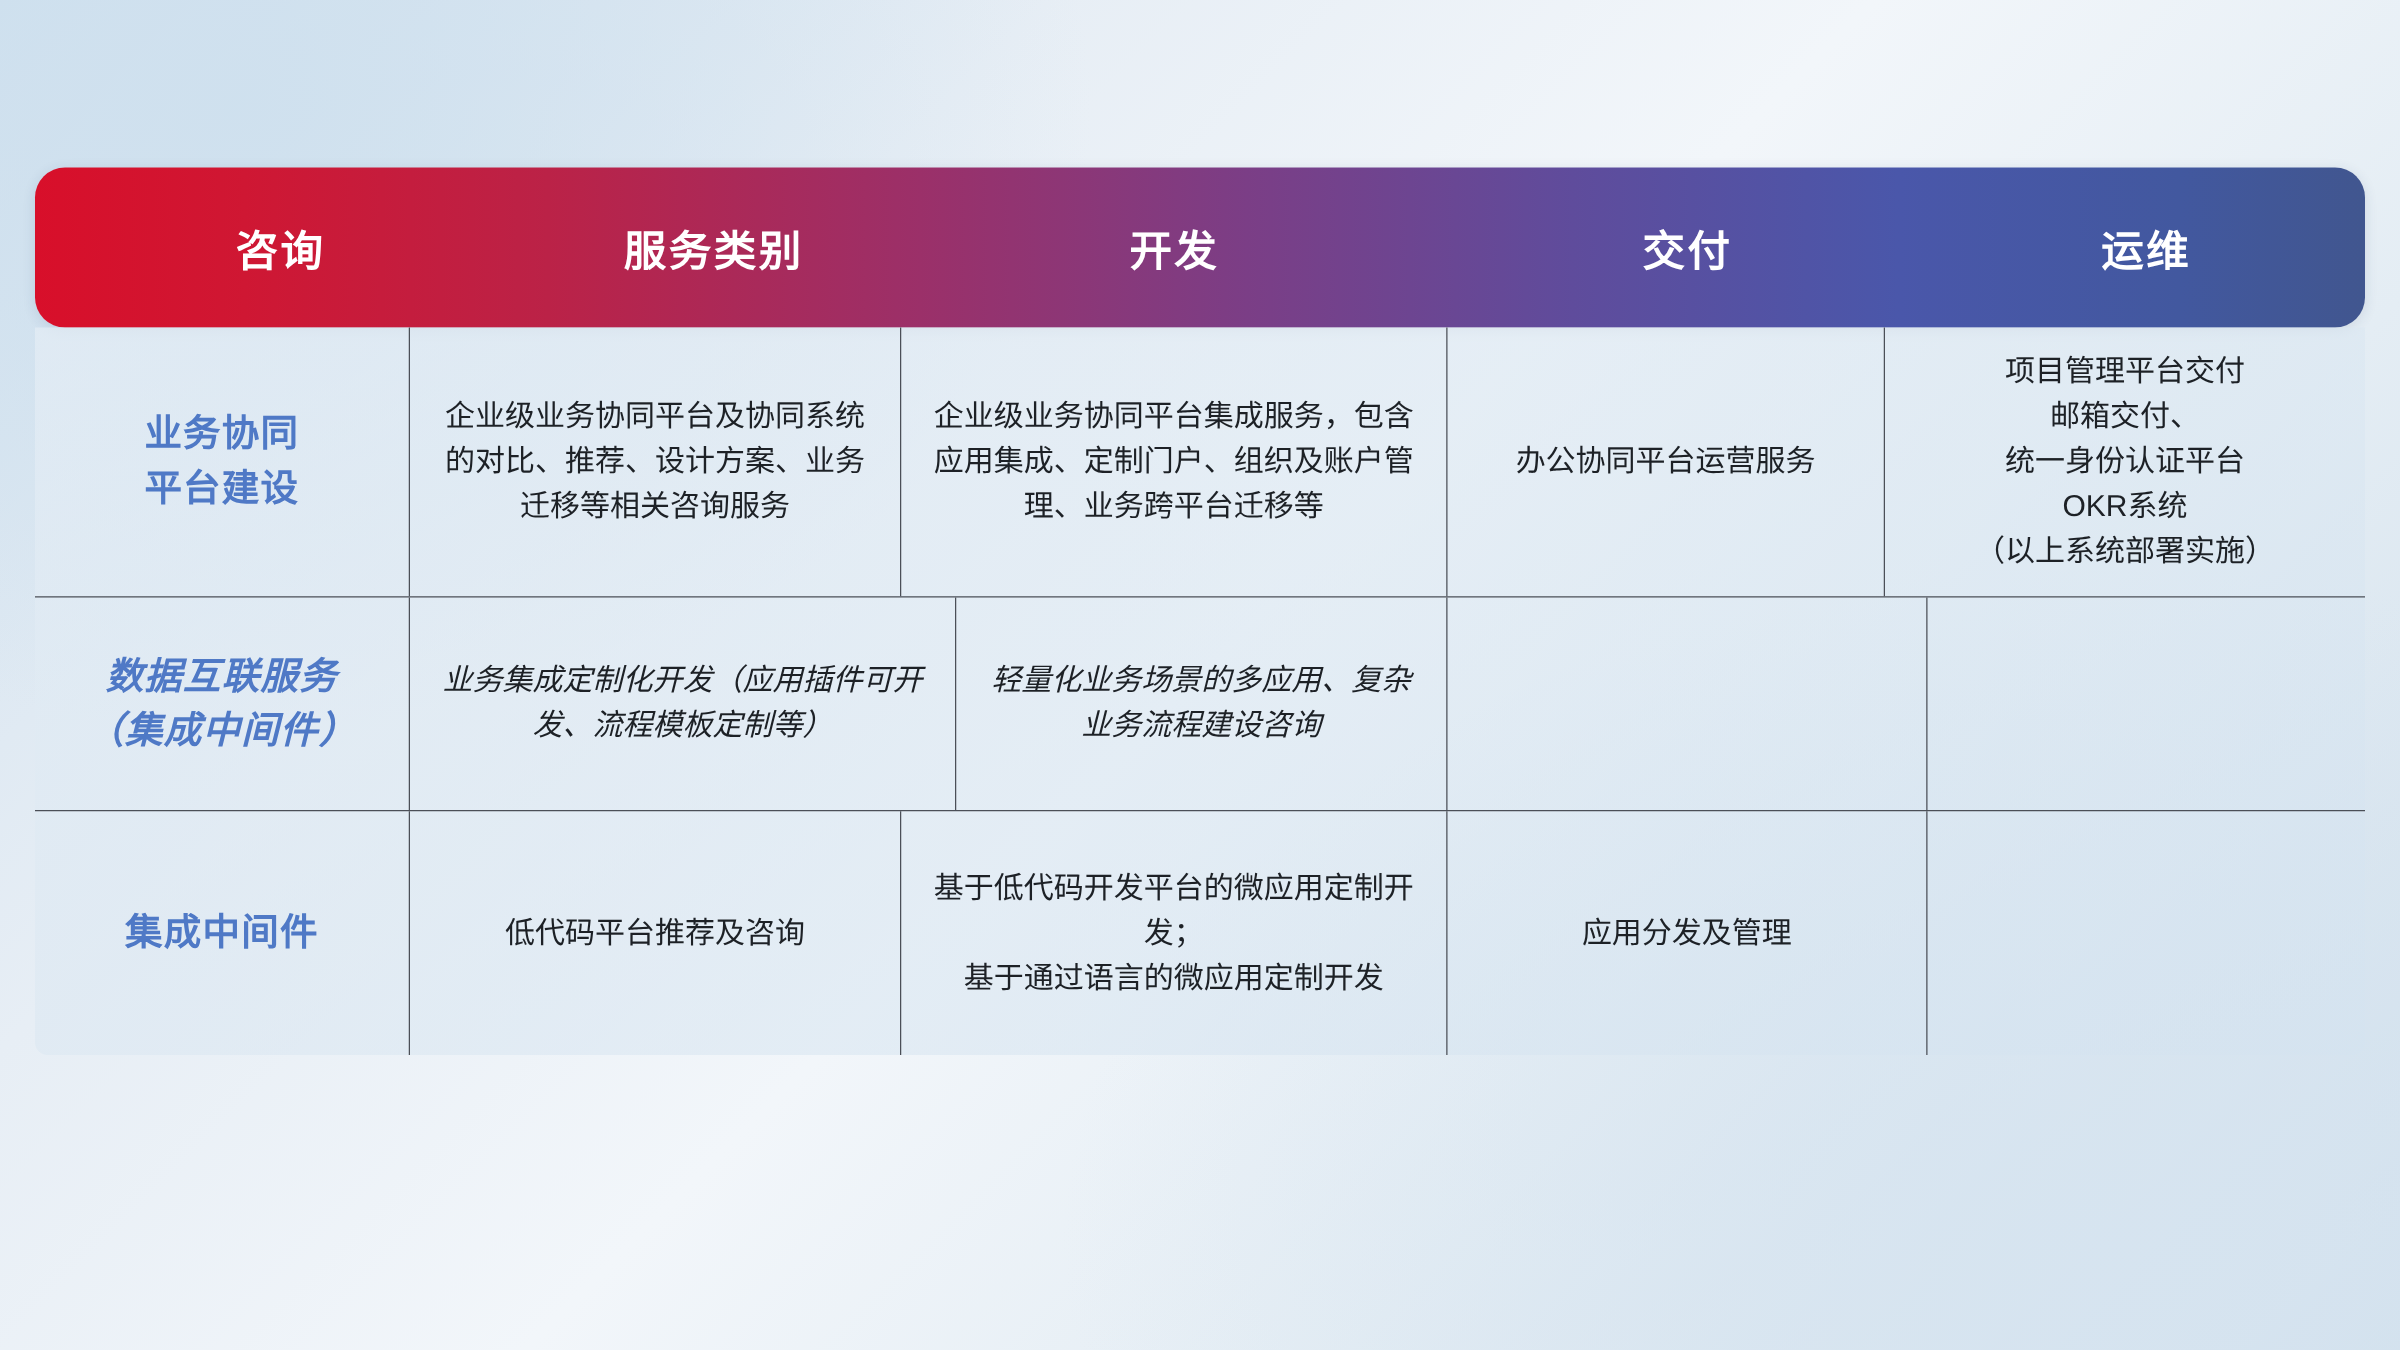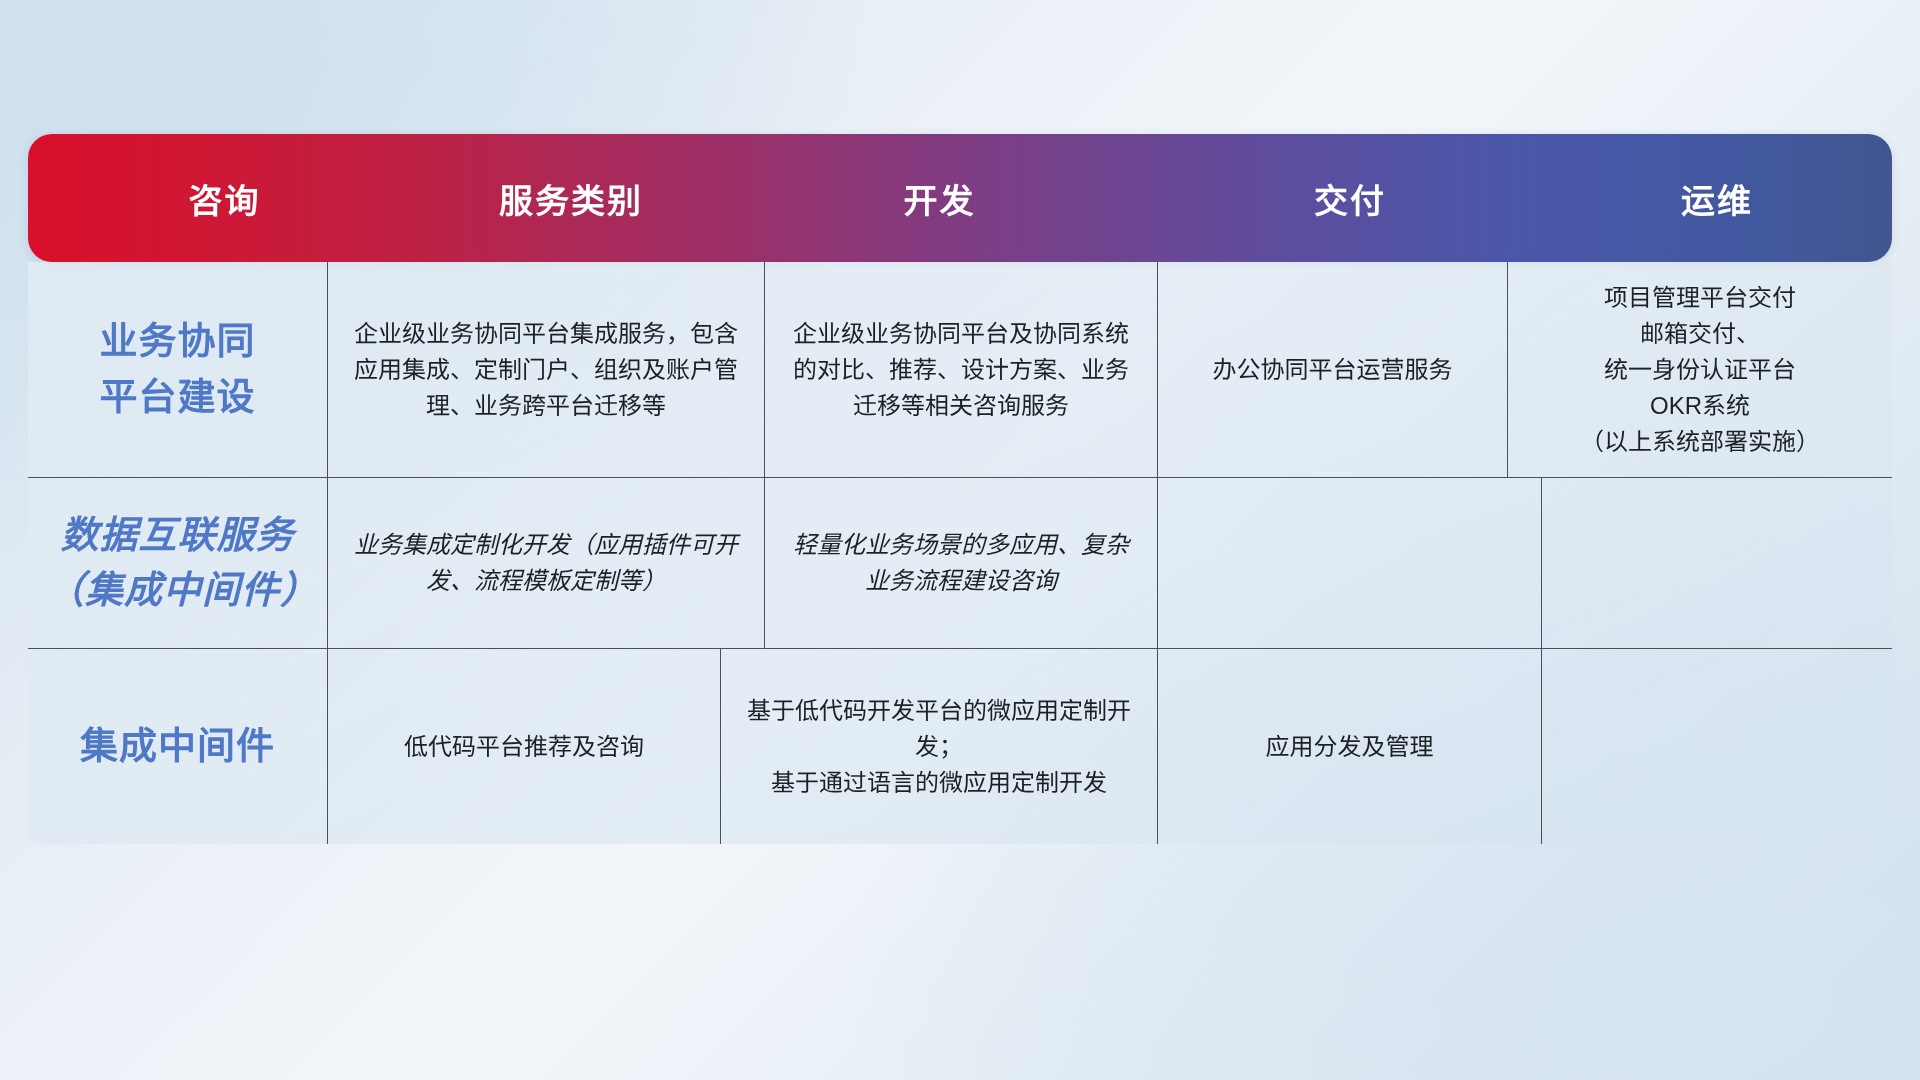--- a/index.html
+++ b/index.html
@@ -81,21 +81,21 @@
     font-size: 24px;
     line-height: 1.5;
     color: #1d2126;
     border-right: 1.6px solid #4b4f57;
   }
   .td:last-child { border-right: none; }
 
   .td-cat {
     color: #4f79c6;
     font-weight: bold;
-    font-size: 38px;
+    font-size: 30px;
     letter-spacing: 1px;
     line-height: 1.45;
     border-right: 1.6px solid #4b4f57;
   }
 
   
   .c0 { width: 300px; }
   .c1 { width: 393px; }
   .c2 { width: 437px; }
   .c3 { width: 384px; }
@@ -126,22 +126,22 @@
       <div class="th c2">开发</div>
       <div class="th c3">交付</div>
       <div class="th c4">运维</div>
     </div>
 
     <div class="tbody">
 
       <div class="trow r0">
         <div class="td td-cat c0 multiline">业务协同
 平台建设</div>
+        <div class="td c1 multiline">企业级业务协同平台及协同系统的对比、推荐、设计方案、业务迁移等相关咨询服务</div>
         <div class="td c2 multiline">企业级业务协同平台集成服务，包含应用集成、定制门户、组织及账户管理、业务跨平台迁移等</div>
-        <div class="td c1 multiline">企业级业务协同平台及协同系统的对比、推荐、设计方案、业务迁移等相关咨询服务</div>
         <div class="td c4 multiline">办公协同平台运营服务</div>
         <div class="td c3 multiline">项目管理平台交付
 邮箱交付、
 统一身份认证平台
 OKR系统
 （以上系统部署实施）</div>
       </div>
 
       <div class="trow r1">
         <div class="td td-cat c0 multiline">数据互联服务

